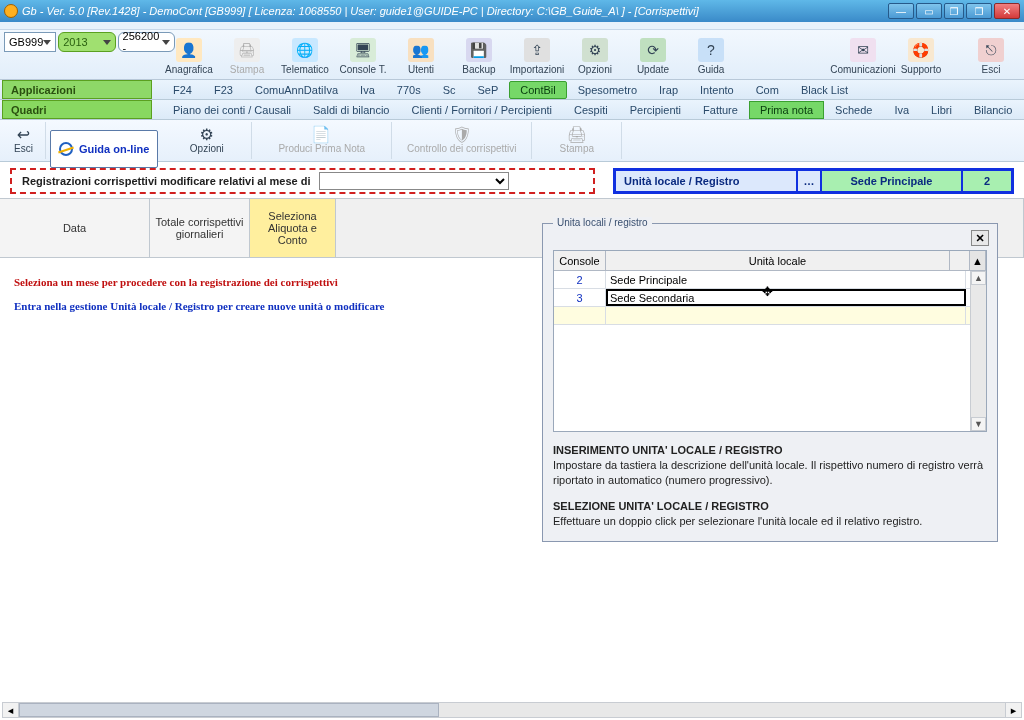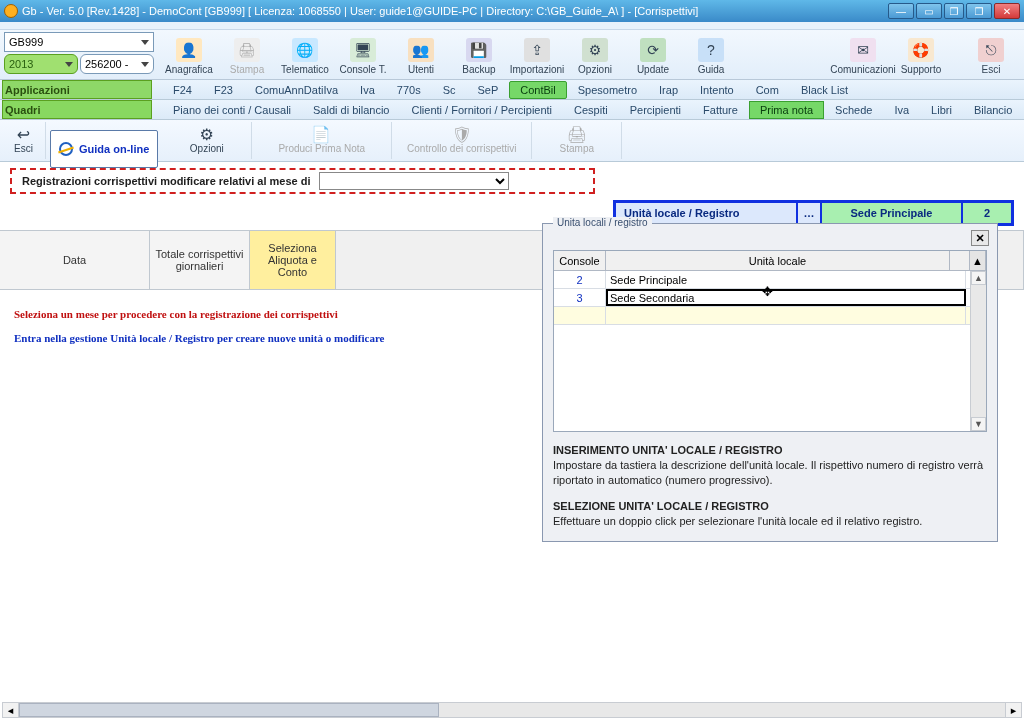--- a/index.html
+++ b/index.html
@@ -1,51 +1,51 @@
 <!DOCTYPE html>
 <html><head>
 <meta charset="utf-8">
 <style>
   * { box-sizing: border-box; margin: 0; padding: 0; }
   body { font-family: Tahoma, Verdana, sans-serif; font-size: 11px; background: #fff; width: 1024px; height: 720px; overflow: hidden; position: relative; }
 
   
   .titlebar { height: 22px; background: linear-gradient(#5fb8e8, #3a8ac8); color: #fff; display: flex; align-items: center; padding: 0 4px; font-size: 11px; }
   .titlebar .app-icon { width: 14px; height: 14px; background: #ffb020; border-radius: 50%; border:1px solid #a06000; margin-right: 4px; }
-  .titlebar .title-text { flex: 1; white-space: nowrap; }
+  .titlebar .title-text { flex: 1; white-space: nowrap; font-style: italic; }
   .titlebar .win-btns { display: flex; gap: 2px; }
   .titlebar .win-btn { width: 26px; height: 16px; border: 1px solid #265a8a; background: linear-gradient(#7fc4ec,#4b9ad4); color:#fff; font-size:10px; display:flex; align-items:center; justify-content:center; border-radius:2px; cursor:pointer;}
   .titlebar .win-btn.close { background: linear-gradient(#f08080,#d43a3a); border-color:#8a2a2a;}
   .titlebar .win-btn.restore { width: 20px; }
 
   .menustrip { height: 8px; background: #e8f2fb; border-bottom:1px solid #c8d8e8; }
 
   
   .toptool { height: 50px; background: linear-gradient(#f2f8fe,#e2eefa); border-bottom:1px solid #b8c8d8; display:flex; align-items:stretch; padding:2px 4px; }
-  .left-combos { width: 150px; display:flex; flex-direction:column; gap:2px; }
+  .left-combos { width: 150px; display:flex; flex-direction:row; gap:2px; }
   .combo { height: 20px; background:#fff; border:1px solid #7a9ab8; display:flex; align-items:center; justify-content:space-between; padding:0 4px; font-size:11px; position:relative; }
   .combo.green2 { background:#a0e070; border-color:#5aa020; color:#2a6010;}
   .combo .caret { width:0;height:0;border-left:4px solid transparent;border-right:4px solid transparent;border-top:5px solid #444;}
   .combo-row { display:flex; gap:2px; }
   .combo-row .combo { flex:1;border-radius:6px; }
   .combo-small { width: 60px; }
 
   .big-icons { display:flex; align-items:flex-end; margin-left:6px; flex:1; }
   .big-btn { width:58px; height:46px; display:flex; flex-direction:column; align-items:center; justify-content:flex-end; font-size:10px; color:#345; border:1px solid transparent; border-radius:3px; padding-bottom:1px; cursor:pointer;}
   .big-btn .ico { width:26px; height:24px; margin-bottom:2px; border-radius:3px; display:flex; align-items:center; justify-content:center; font-size:14px; }
   .big-btn.disabled { color:#aaa; }
   .ico.anag{background:#ffe8c0;} .ico.stampa{background:#eee;} .ico.telem{background:#c8e8ff;} .ico.console{background:#d8ecd8;}
   .ico.utenti{background:#f8e0c0;} .ico.backup{background:#d8d8f0;} .ico.import{background:#e0e0e0;} .ico.opz{background:#d0e0d0;}
   .ico.update{background:#c0e0c0;} .ico.guida{background:#c8e0f8;} .ico.comun{background:#f0e0f0;} .ico.supp{background:#f8e8d0;} .ico.esci{background:#f0d0d0;}
   .big-sep { width:4px; border-left:1px solid #c0d0e0; margin:4px 4px; }
   .big-spacer { flex:1; }
 
   
   .navrow { height:20px; background:linear-gradient(#eaf4fd,#dceaf8); border-bottom:1px solid #b8cad8; display:flex; align-items:stretch;}
-  .navlabel { width:150px; background:#8ed868; border:1px solid #5aa020; color:#2a5010; font-weight:bold; display:flex; align-items:center; justify-content:space-between; padding:0 2px; margin:0 0 0 2px;}
+  .navlabel { width:150px; background:#8ed868; border:1px solid #5aa020; color:#2a5010; font-weight:bold; display:flex; align-items:center; justify-content:space-between; padding:0 8px; margin:0 0 0 2px;}
   .navtabs { display:flex; align-items:center; gap:0; padding-left:10px; }
   .tab { padding:2px 10px; color:#2a4a6a; border:1px solid transparent; border-radius:2px; cursor:pointer;}
   .tab.sel { background:#76d868; border-color:#3aa030; color:#0a4010;}
   
   
   .quadrirow { height:20px; background:linear-gradient(#eaf4fd,#dceaf8); border-bottom:1px solid #b8cad8; display:flex; align-items:stretch;}
   .subtabs { display:flex; align-items:center; padding-left:10px; flex-wrap:nowrap;}
   .subtab { padding:2px 10px; color:#2a4a6a; border:1px solid transparent; cursor:pointer; white-space:nowrap;}
   .subtab.sel { background:#76d868; border-color:#3aa030; color:#0a4010;}
 
@@ -57,21 +57,21 @@
   .sec-item .sico { font-size:16px; line-height:1; }
   .guidalink { height:38px; border:1px solid #5a7aa8; background:#fff; display:flex; align-items:center; padding:0 8px; color:#1030c0; font-weight:bold; margin:8px 4px; border-radius:2px; cursor:pointer;}
   .guidalink .ie { width:14px;height:14px;border-radius:50%;border:2px solid #2060c0; margin-right:6px; position:relative;}
   .guidalink .ie::after{content:"";position:absolute;width:16px;height:2px;background:#f0b000;left:-3px;top:5px;transform:rotate(-18deg);}
   .sec-wide{width:140px;}
 
   
   .bars { display:flex; gap:18px; padding:6px 10px 4px 10px; align-items:stretch;}
   .hatched { height:26px; display:flex; align-items:center; padding:0 10px; font-weight:bold; position:relative; }
   .hatched.red { border:2px dashed #d02020; color:#202020; flex:0 0 585px;}
-  .hatched.blue { border:3px solid #1030e0; flex:1; background:#dce8fc; padding:0;margin-top:32px; }
+  .hatched.blue { border:3px solid #1030e0; flex:1; background:#dce8fc; padding:0; }
   .hatched.red::before, .hatched.blue::before { content:""; position:absolute; inset:0; pointer-events:none; }
   .hatched select, .hatched .monthsel { margin-left:8px; width:190px; height:18px; border:1px solid #888; background:#fff;}
   .blue-inner { display:flex; align-items:center; width:100%; height:100%;}
   .blue-label { flex:0 0 182px; color:#0a2a80; font-weight:bold; padding-left:8px; display:flex; align-items:center; height:100%; border-right:2px solid #1030e0;}
   .blue-dots { width:24px; text-align:center; border-right:2px solid #1030e0; height:100%; display:flex; align-items:center; justify-content:center; color:#0a2a80; font-weight:bold; cursor:pointer;}
   .blue-sede { flex:1; background:#a8efb0; color:#0a2a80; text-align:center; font-weight:bold; height:100%; display:flex; align-items:center; justify-content:center; border-right:2px solid #1030e0;}
   .blue-num { width:48px; background:#a8efb0; color:#0a2a80; text-align:center; font-weight:bold; height:100%; display:flex; align-items:center; justify-content:center;}
 
   
   .gridhdr { display:flex; height:60px; border-top:1px solid #c0c8d0; border-bottom:1px solid #c0c8d0; background:#f4f4f4;}

